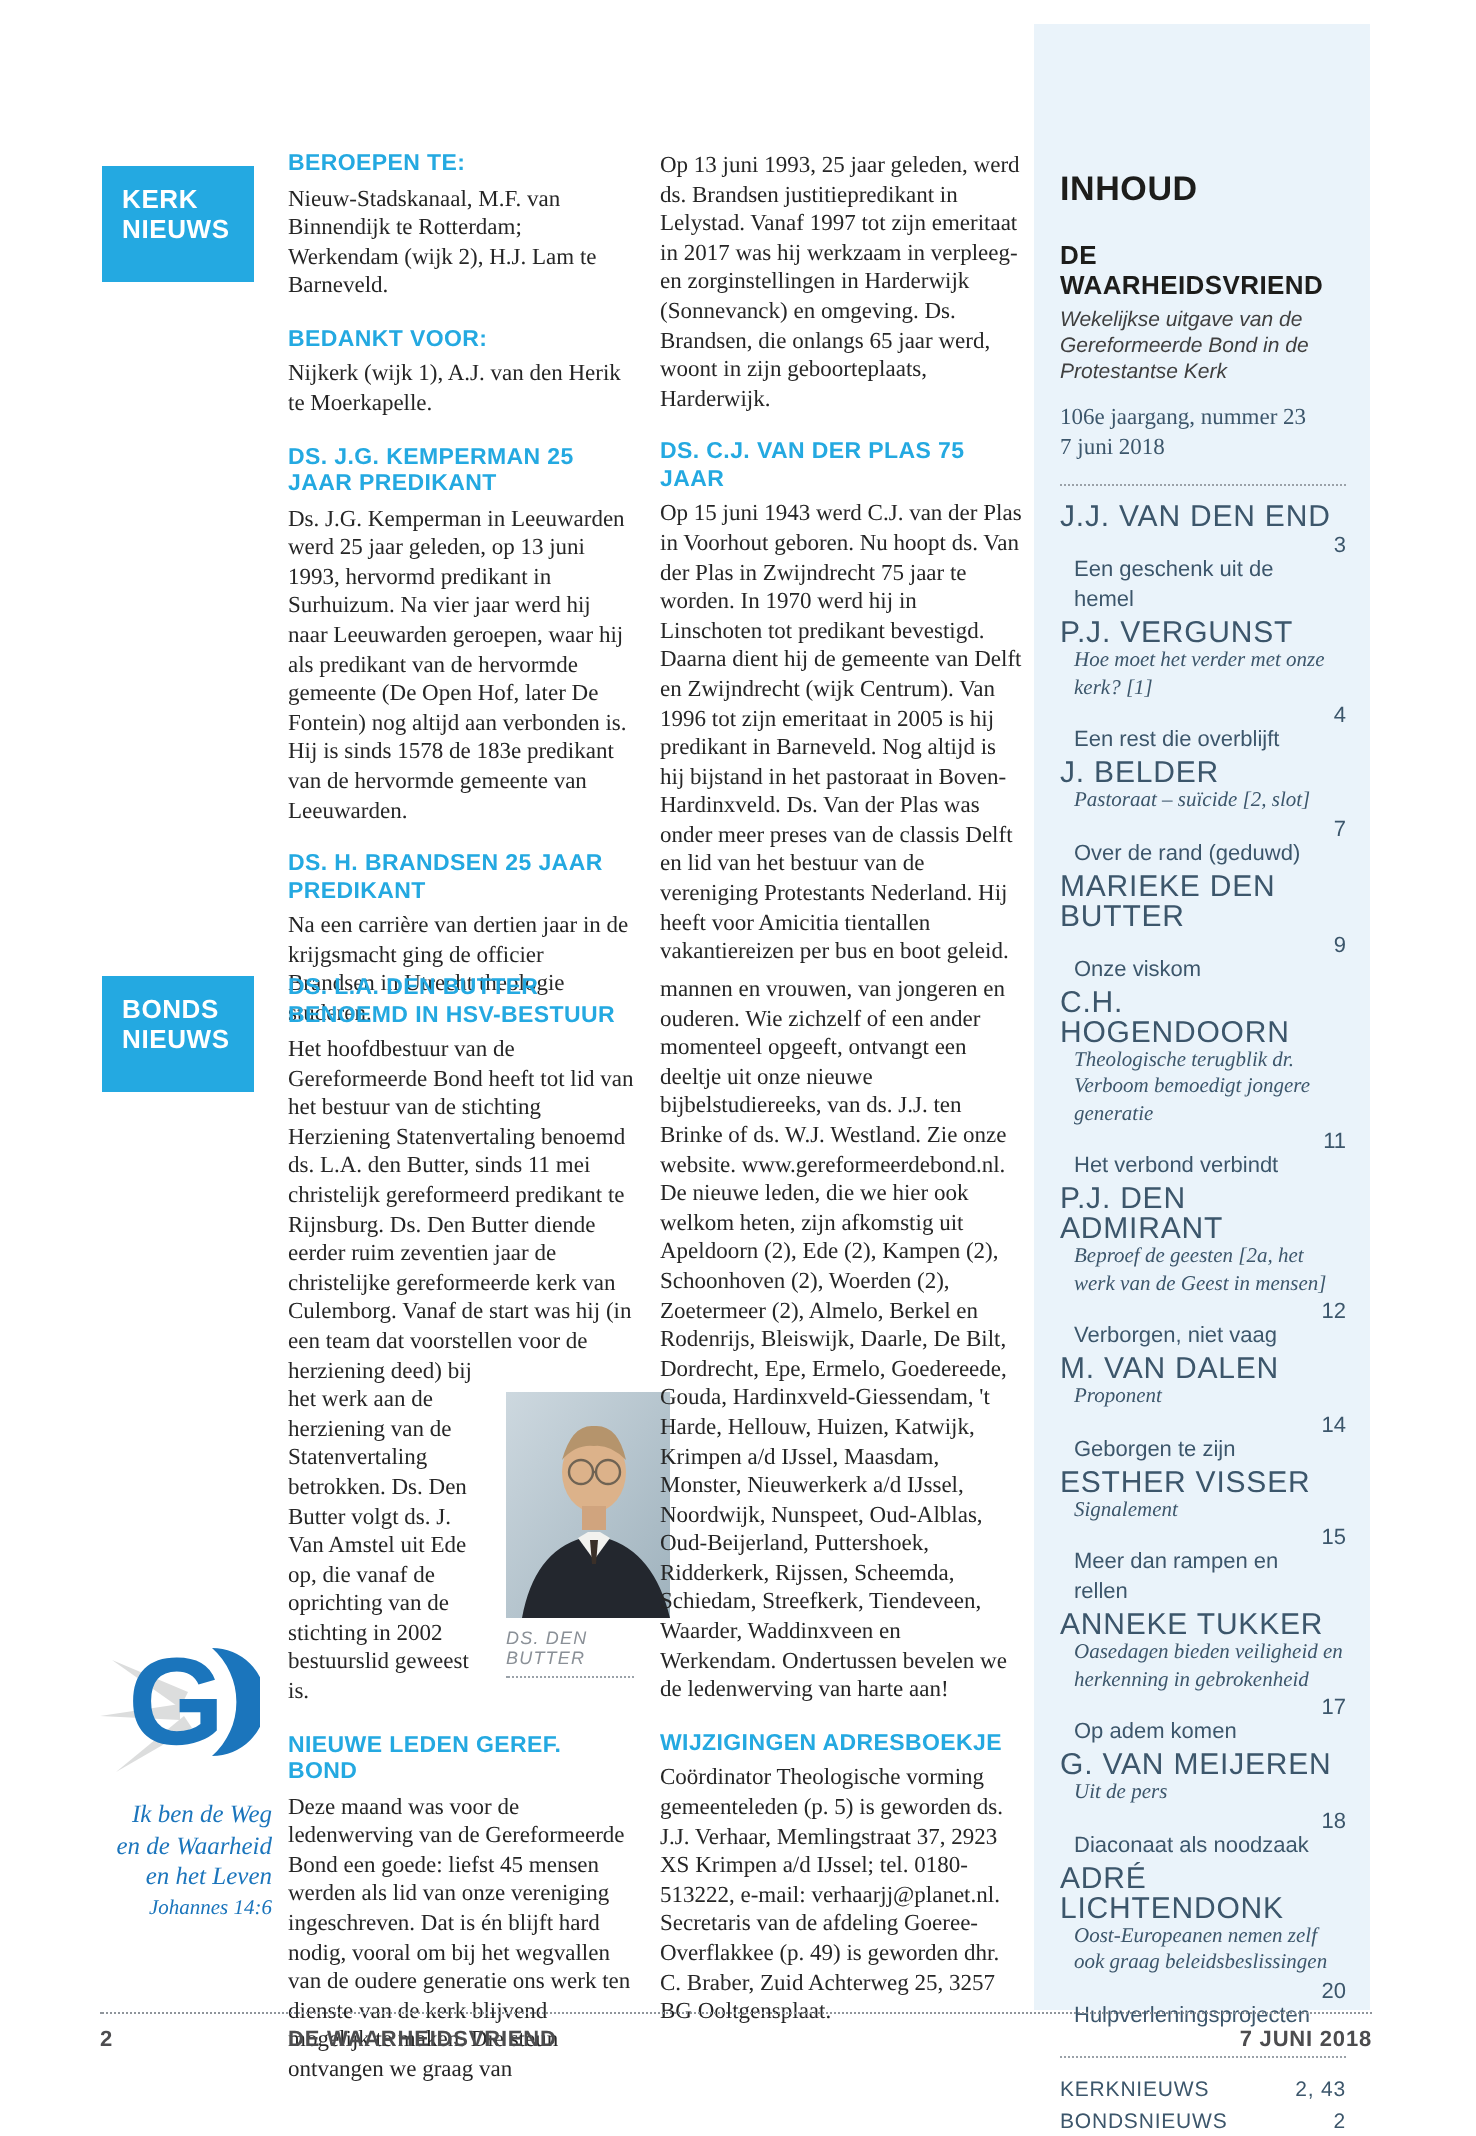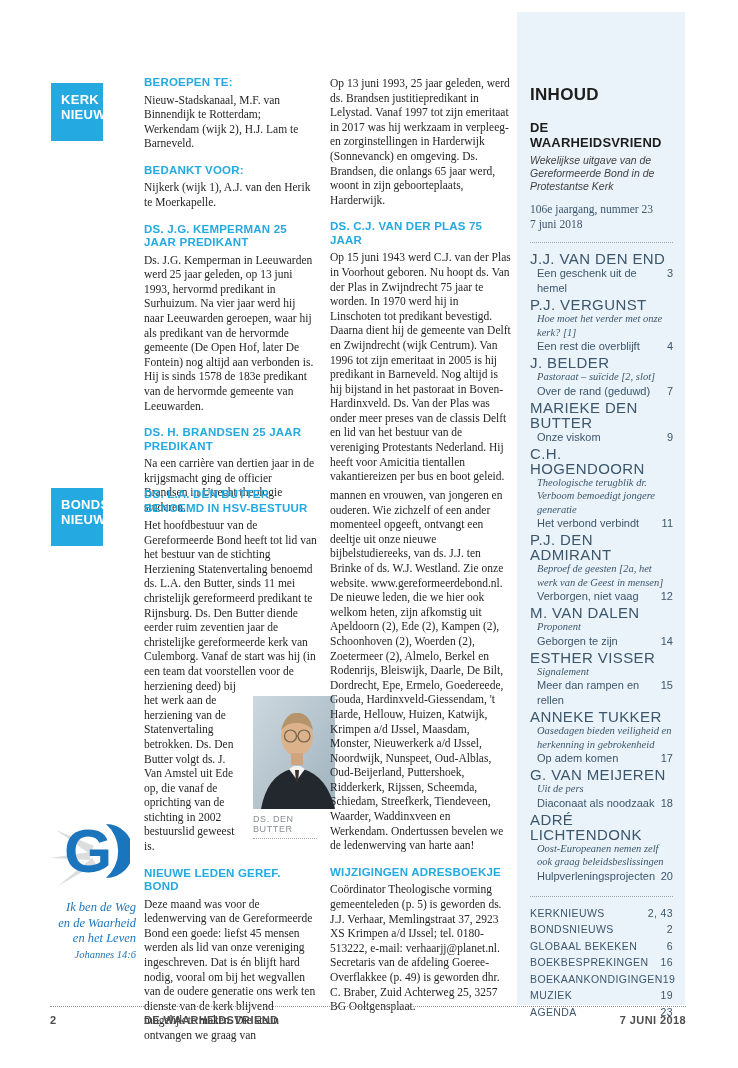--- a/index.html
+++ b/index.html
@@ -4,21 +4,21 @@
 <style>
   * { margin:0; padding:0; box-sizing:border-box; }
   html,body { background:#ffffff; }
   .page {
     position:relative; width:738px; height:1068px; background:#ffffff;
     overflow:hidden; font-family:"Liberation Serif", serif;
   }
 
   
   .label-box {
-    position:absolute; left:51px; width:52px; height:58px;
+    position:absolute; left:51px; width:76px; height:58px;
     background:#24A9E1; color:#ffffff;
     font-family:"Liberation Sans", sans-serif; font-weight:bold;
     font-size:13px; line-height:15px; letter-spacing:0.3px;
     padding:9px 0 0 10px; white-space:pre-line;
   }
   #box-kerk { top:83px; }
   #box-bonds { top:488px; }
 
   
   .col { position:absolute; }
@@ -33,21 +33,21 @@
     font-size:11.5px; line-height:13.5px; color:#24A9E1;
     letter-spacing:0.2px; margin-bottom:3px;
   }
   .art-body {
     font-family:"Liberation Serif", serif; font-size:11.5px;
     line-height:14.6px; color:#262626; white-space:pre-line;
   }
 
   
   .portrait {
-    float:right; width:64px; margin:3px 0 5px 8px;
+    float:right; width:64px; margin:3px 0 5px 8px;font-style:italic;
   }
   .portrait svg { display:block; }
   .portrait figcaption {
     font-family:"Liberation Sans", sans-serif; font-size:9px;
     color:#8a9097; letter-spacing:0.6px; margin-top:5px;
   }
   .caption-dots { border-top:1px dotted #9aa1a8; margin-top:4px; }
 
   
   #sidebar {
@@ -79,21 +79,21 @@
   }
   .toc-sub {
     font-family:"Liberation Serif", serif; font-style:italic;
     font-size:10.5px; line-height:13.5px; padding-left:7px;
   }
   .toc-sub:empty { display:none; }
   .toc-row {
     display:flex; padding-left:7px;
     font-family:"Liberation Sans", sans-serif; font-size:11px; line-height:15px;
   }
-  .toc-title { flex:1; }
+  .toc-title { flex:1;margin-top:12px; }
   .toc-page { margin-left:4px; }
 
   .rubric-row {
     display:flex; font-family:"Liberation Sans", sans-serif;
     font-size:10.5px; line-height:16.5px; letter-spacing:0.4px; color:#3C566B;
   }
   .rubric-label { flex:1; }
 
   
   #logo-block { position:absolute; left:40px; top:812px; width:96px; text-align:right; }

